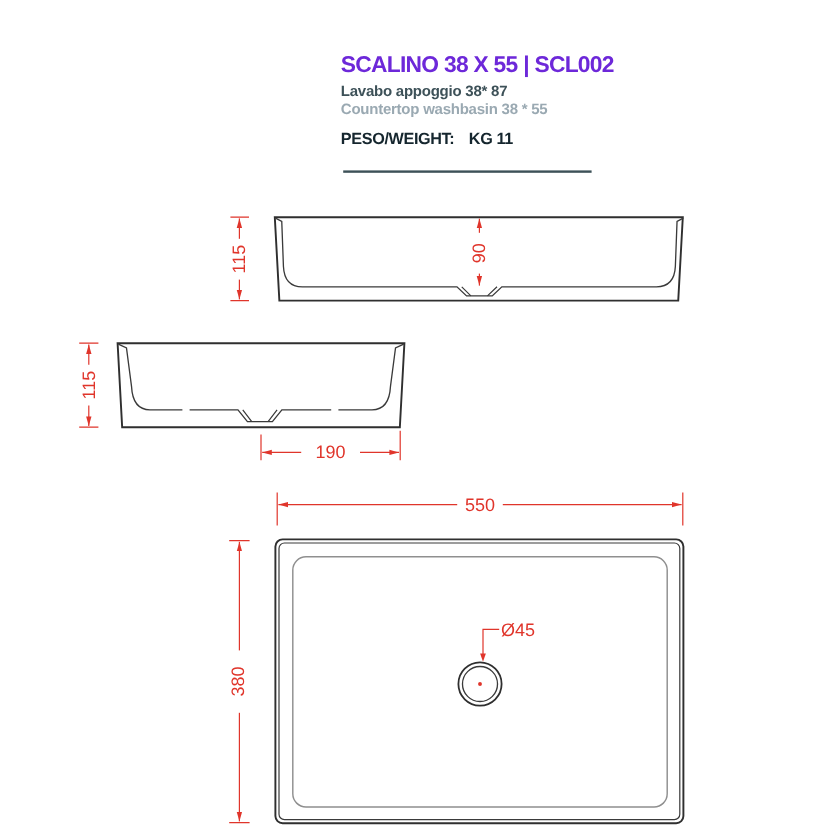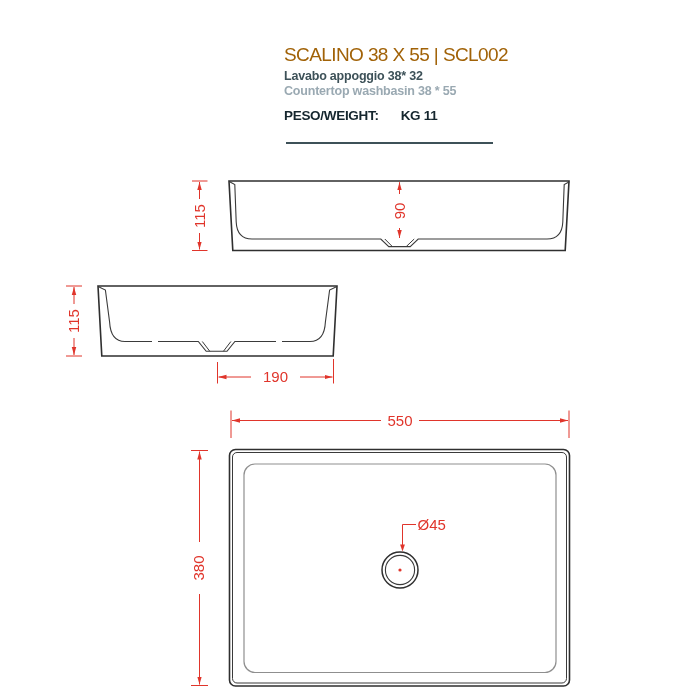--- a/index.html
+++ b/index.html
@@ -1,39 +1,39 @@
 <!DOCTYPE html>
 <html><head>
 <meta charset="utf-8">
 <style>
   html,body{margin:0;padding:0;background:#ffffff;}
   #stage{position:relative;width:700px;height:700px;background:#ffffff;overflow:hidden;
          font-family:"Liberation Sans",sans-serif;}
   .hdr{position:absolute;left:284px;white-space:nowrap;}
-  .title{top:44px;font-size:19px;font-weight:400;color:#a16207;letter-spacing:-0.6px;}
+  .title{top:44px;font-size:19px;font-weight:700;color:#6d28d9;letter-spacing:-0.6px;}
   .sub-it{top:69px;font-size:12.5px;font-weight:700;color:#3d5158;letter-spacing:-0.2px;}
   .sub-en{top:84px;font-size:12.5px;font-weight:700;color:#9aa9b2;letter-spacing:-0.2px;}
   .peso{top:108px;font-size:13.5px;font-weight:700;color:#15262e;letter-spacing:-0.3px;}
-  .peso .kg{margin-left:22px;}
+  .peso .kg{margin-left:12px;}
   .rule{position:absolute;left:286px;top:142px;width:207px;height:2px;background:#3d5158;}
   svg{position:absolute;left:0;top:0;}
   .dark{stroke:#2f2f2f;fill:none;}
   .darkfill{stroke:#2f2f2f;fill:#ffffff;}
   .thin{stroke:#3a3a3a;fill:none;}
   .lite{stroke:#8f8f8f;fill:none;}
   .red{stroke:#e0352b;fill:none;}
   .redtxt{fill:#e0352b;font-family:"Liberation Sans",sans-serif;font-size:15px;stroke:none;}
 </style>
 </head>
 <body>
 
 <div id="stage">
 
   <div class="hdr title">SCALINO 38 X 55 | SCL002</div>
-  <div class="hdr sub-it">Lavabo appoggio 38* 32</div>
+  <div class="hdr sub-it">Lavabo appoggio 38* 87</div>
   <div class="hdr sub-en">Countertop washbasin 38 * 55</div>
   <div class="hdr peso">
     <span>PESO/WEIGHT:</span><span class="kg">KG 11</span>
   </div>
   <div class="rule"></div>
 
   <svg width="700" height="700" viewBox="0 0 700 700">
     <defs>
       <marker id="arr" viewBox="0 0 10 10" refX="10" refY="5" markerWidth="8" markerHeight="8" markerUnits="userSpaceOnUse" orient="auto-start-reverse">
         <path d="M0,2.2 L10,5 L0,7.8 Z" fill="#e0352b"></path>

